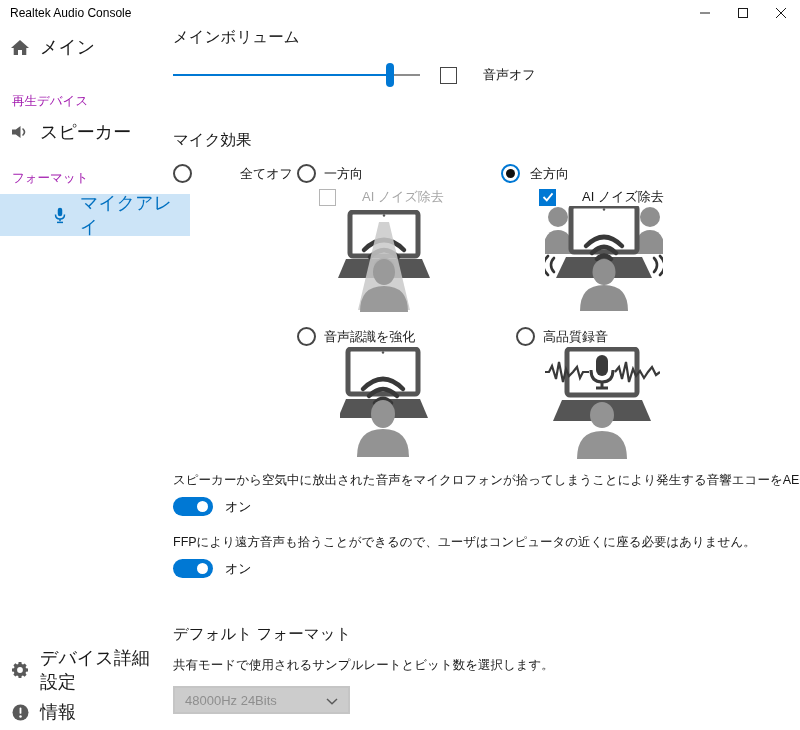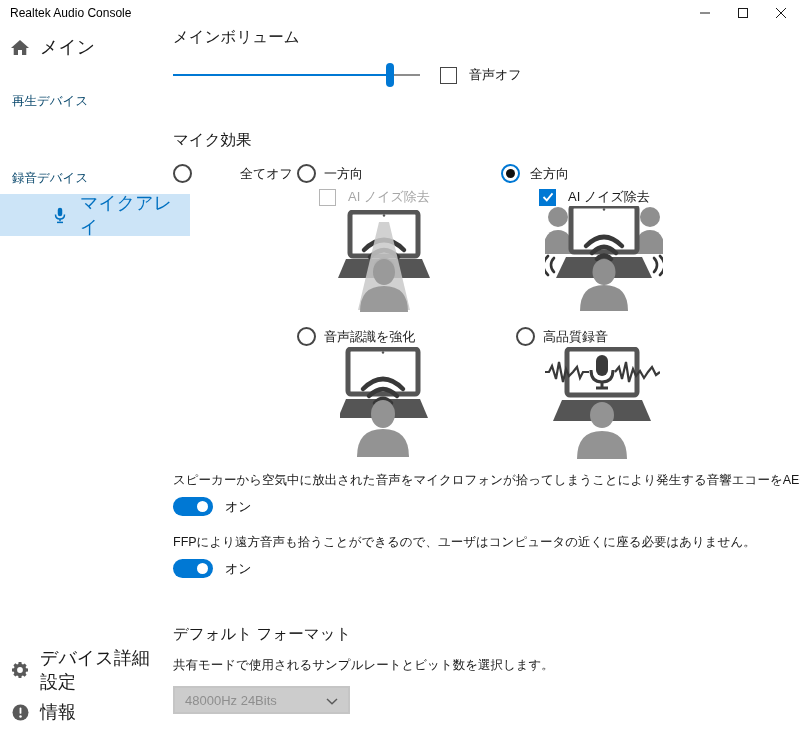--- a/index.html
+++ b/index.html
@@ -7,35 +7,35 @@
     font-family:"Liberation Sans","DejaVu Sans",sans-serif;color:#191919;}
 
   
   .app-title{position:absolute;left:10px;top:6px;font-size:12px;color:#000;}
   .caption{position:absolute;top:0;right:0;display:flex;}
   .cap-btn{width:38px;height:27px;display:flex;align-items:center;justify-content:center;background:transparent;border:none;}
 
   
   .nav-item{position:absolute;left:0;width:150px;display:flex;align-items:center;font-size:18px;color:#191919;cursor:default;}
   .ni-icon{width:18px;margin:0 11px 0 11px;display:flex;justify-content:center;align-items:center;flex:none;}
-  .nav-section{position:absolute;left:12px;font-size:12.5px;color:#0c4a6e;}
+  .nav-section{position:absolute;left:12px;font-size:12.5px;color:#a21caf;}
   .nav-item.selected{background:#cce4f7;color:#0070c0;}
 
   
   .h-section{position:absolute;font-size:15.5px;color:#191919;text-align:center;}
   .desc{position:absolute;left:173px;font-size:12.5px;color:#191919;white-space:nowrap;}
 
   
   .slider{position:absolute;left:173px;top:63px;width:247px;height:24px;}
   .slider .track{position:absolute;top:11px;left:0;width:247px;height:2px;background:#8d8d8d;}
   .slider .fill{position:absolute;top:11px;left:0;width:217px;height:2px;background:#0078d4;}
   .slider .thumb{position:absolute;top:0;left:213px;width:8px;height:24px;border-radius:4px;background:#0078d4;}
 
   
-  .check-row{position:absolute;display:flex;align-items:center;gap:12px;font-size:13px;}
+  .check-row{position:absolute;display:flex;align-items:center;gap:26px;font-size:13px;}
   .checkbox{width:17px;height:17px;box-sizing:border-box;flex:none;}
   .checkbox.unchecked{border:1.5px solid #454545;background:#fff;}
   .checkbox.disabled{border:1.5px solid #b5b5b5;background:#fff;}
   .checkbox.checked{background:#0078d4;display:flex;align-items:center;justify-content:center;}
   .check-row.is-disabled{color:#a6a6a6;}
 
   
   .radio-row{position:absolute;display:flex;align-items:center;gap:8px;font-size:13px;}
   .radio{width:19px;height:19px;border-radius:50%;box-sizing:border-box;border:2px solid #464646;background:#fff;flex:none;
     display:flex;align-items:center;justify-content:center;}
@@ -89,22 +89,31 @@
     <span class="ni-icon">
       <svg width="18" height="15" viewBox="0 0 18 15">
           <path d="M9 0 L18 8 H15.3 V15 H11 V10 H7 V15 H2.7 V8 H0 Z" fill="#595959"></path>
         </svg>
     </span>
     <span>メイン</span>
   </div>
 
   <div class="nav-section" style="top:93px;">再生デバイス</div>
 
-
-  <div class="nav-section" style="top:170px;">録音デバイス</div>
+  <div class="nav-item" style="top:119px;height:26px;">
+    <span class="ni-icon">
+      <svg width="16" height="14" viewBox="0 0 16 14">
+          <path d="M0 4.5 H3.8 L8.5 1 V13 L3.8 9.5 H0 Z" fill="#595959"></path>
+          <path d="M11 4 Q14 7 11 10" stroke="#595959" stroke-width="1.6" fill="none" stroke-linecap="round"></path>
+        </svg>
+    </span>
+    <span>スピーカー</span>
+  </div>
+
+  <div class="nav-section" style="top:170px;">フォーマット</div>
 
   <div class="nav-item selected" style="top:194px;height:42px;padding-left:40px;">
     <span class="ni-icon">
       <svg width="12" height="17" viewBox="0 0 12 17">
         <rect x="3.75" y="0.75" width="4.5" height="8.5" rx="2.25" fill="#0070c0"></rect>
         <path d="M1.5 7.5 Q1.5 12 6 12 Q10.5 12 10.5 7.5" stroke="#0070c0" stroke-width="1.5" fill="none"></path>
         <line x1="6" y1="12" x2="6" y2="14.3" stroke="#0070c0" stroke-width="1.5"></line>
         <line x1="3" y1="15.4" x2="9" y2="15.4" stroke="#0070c0" stroke-width="1.5"></line>
       </svg>
     </span>

